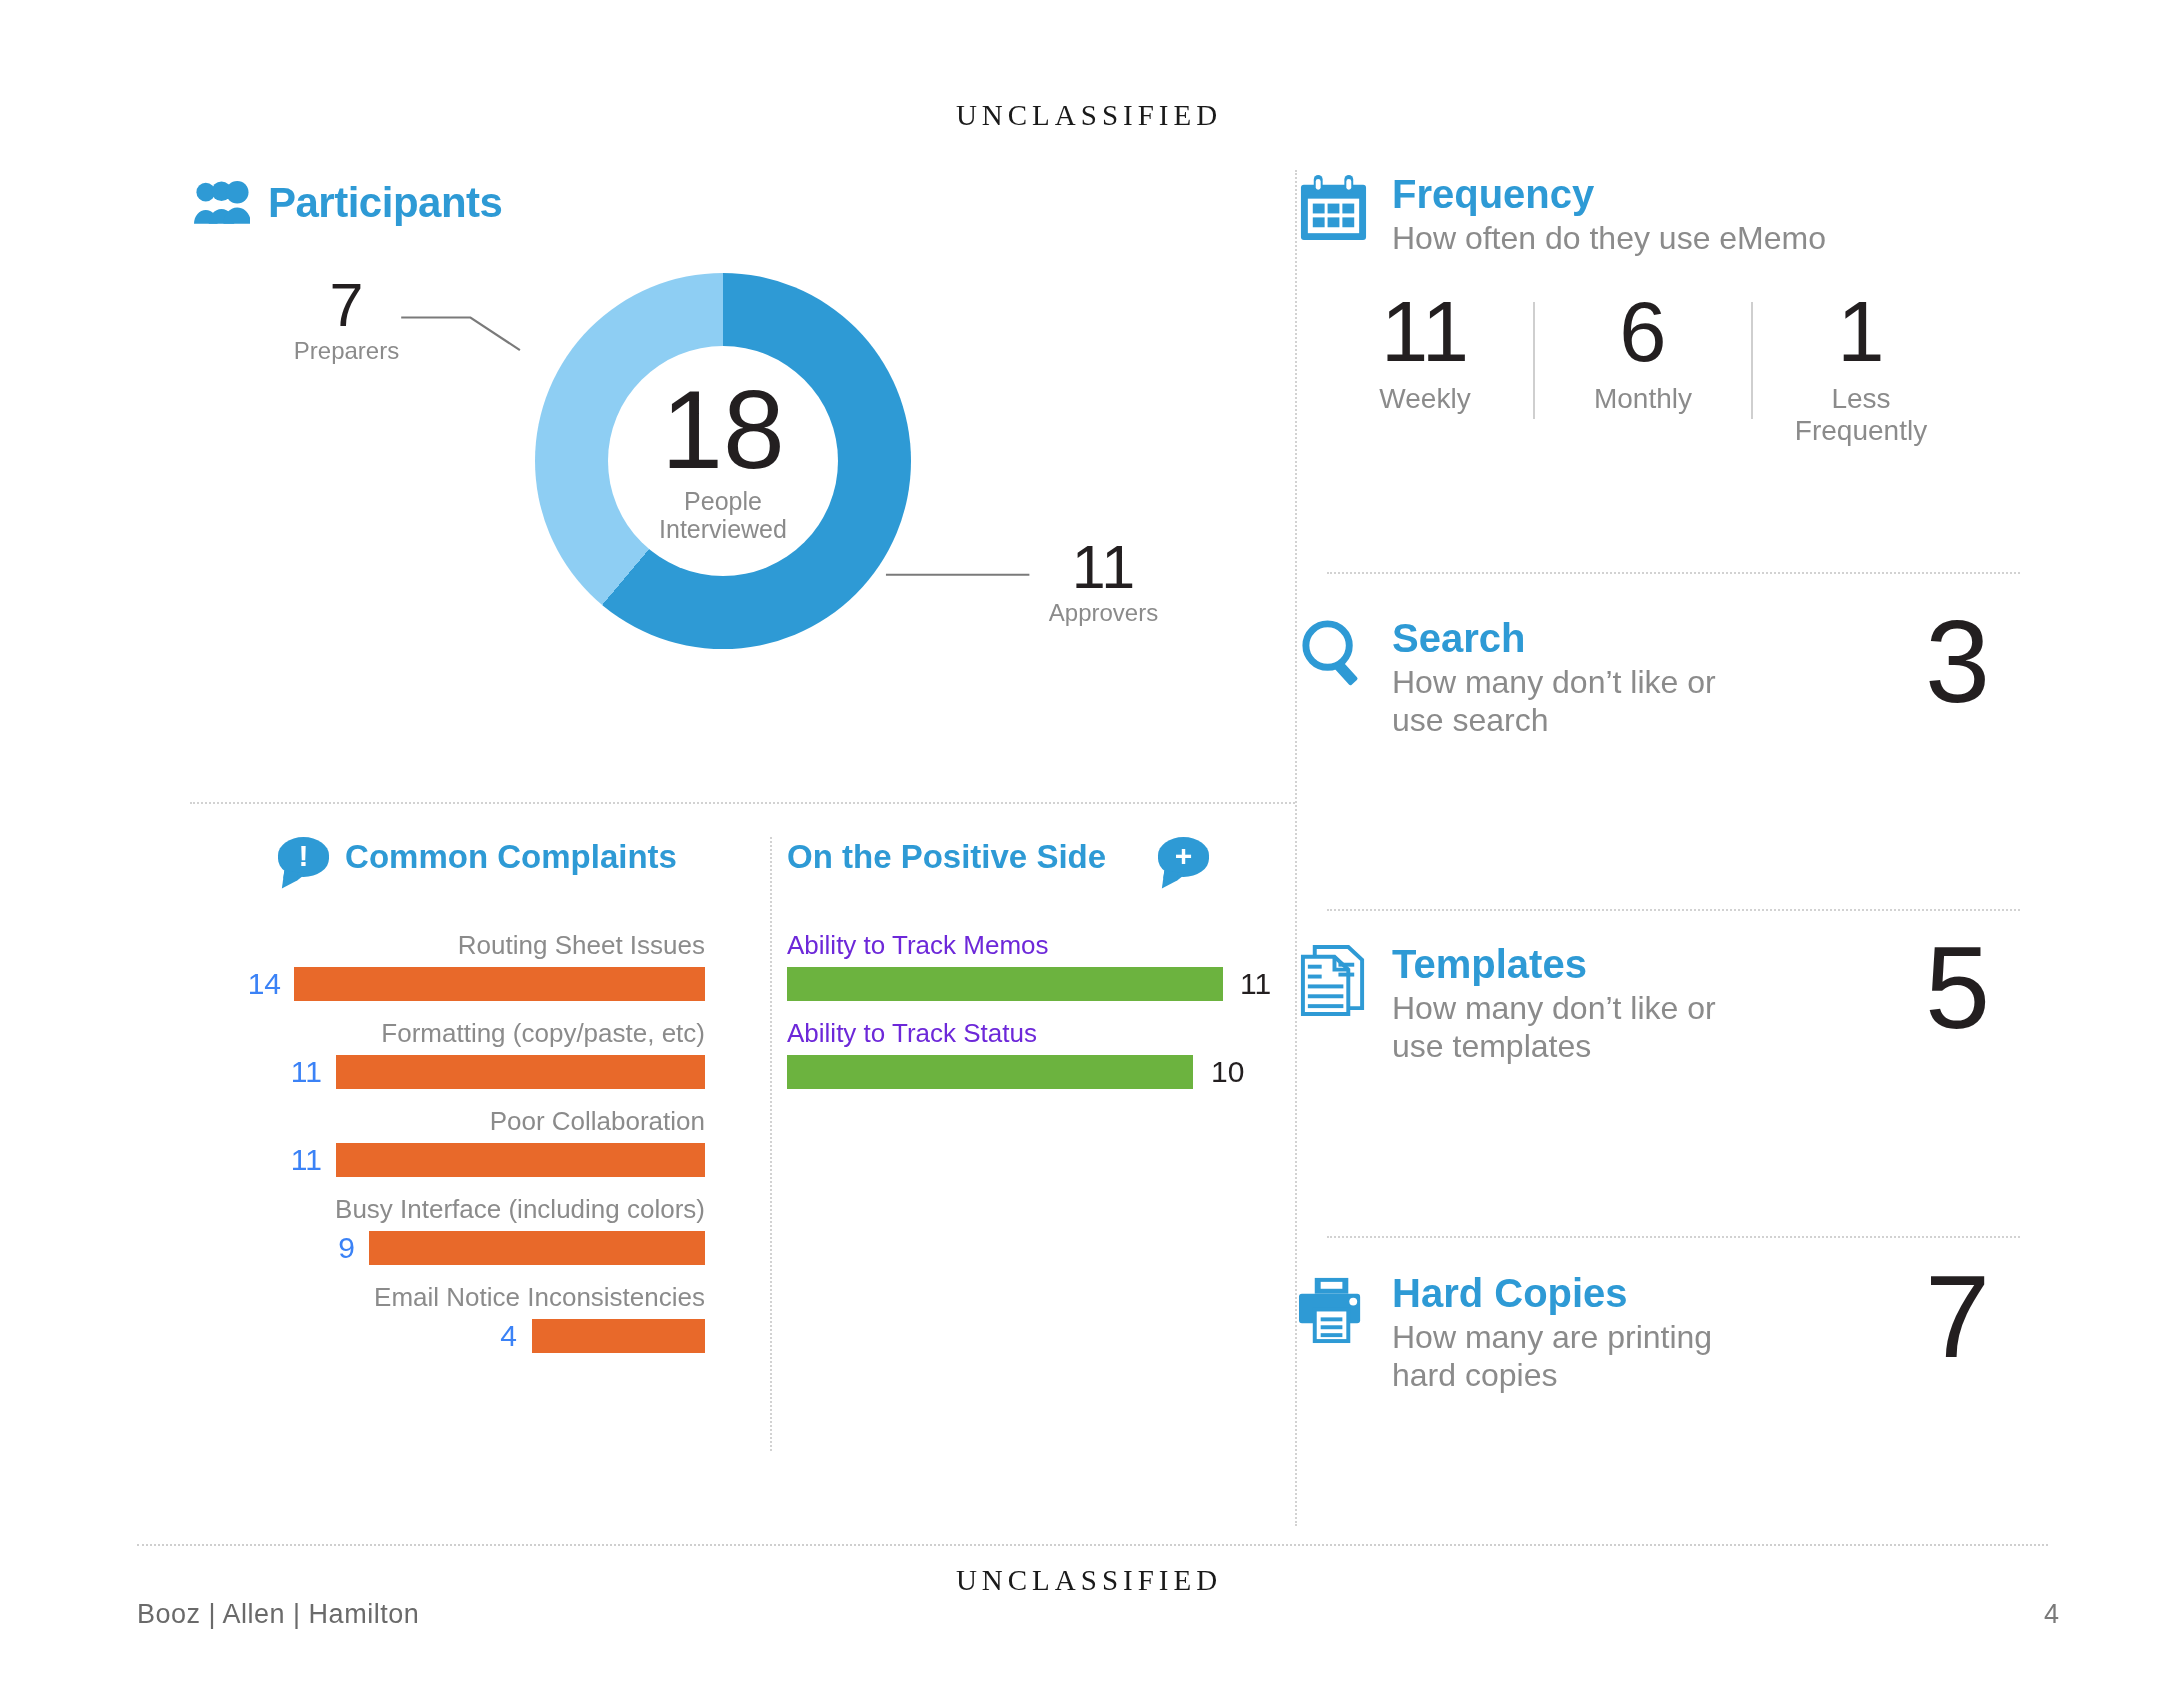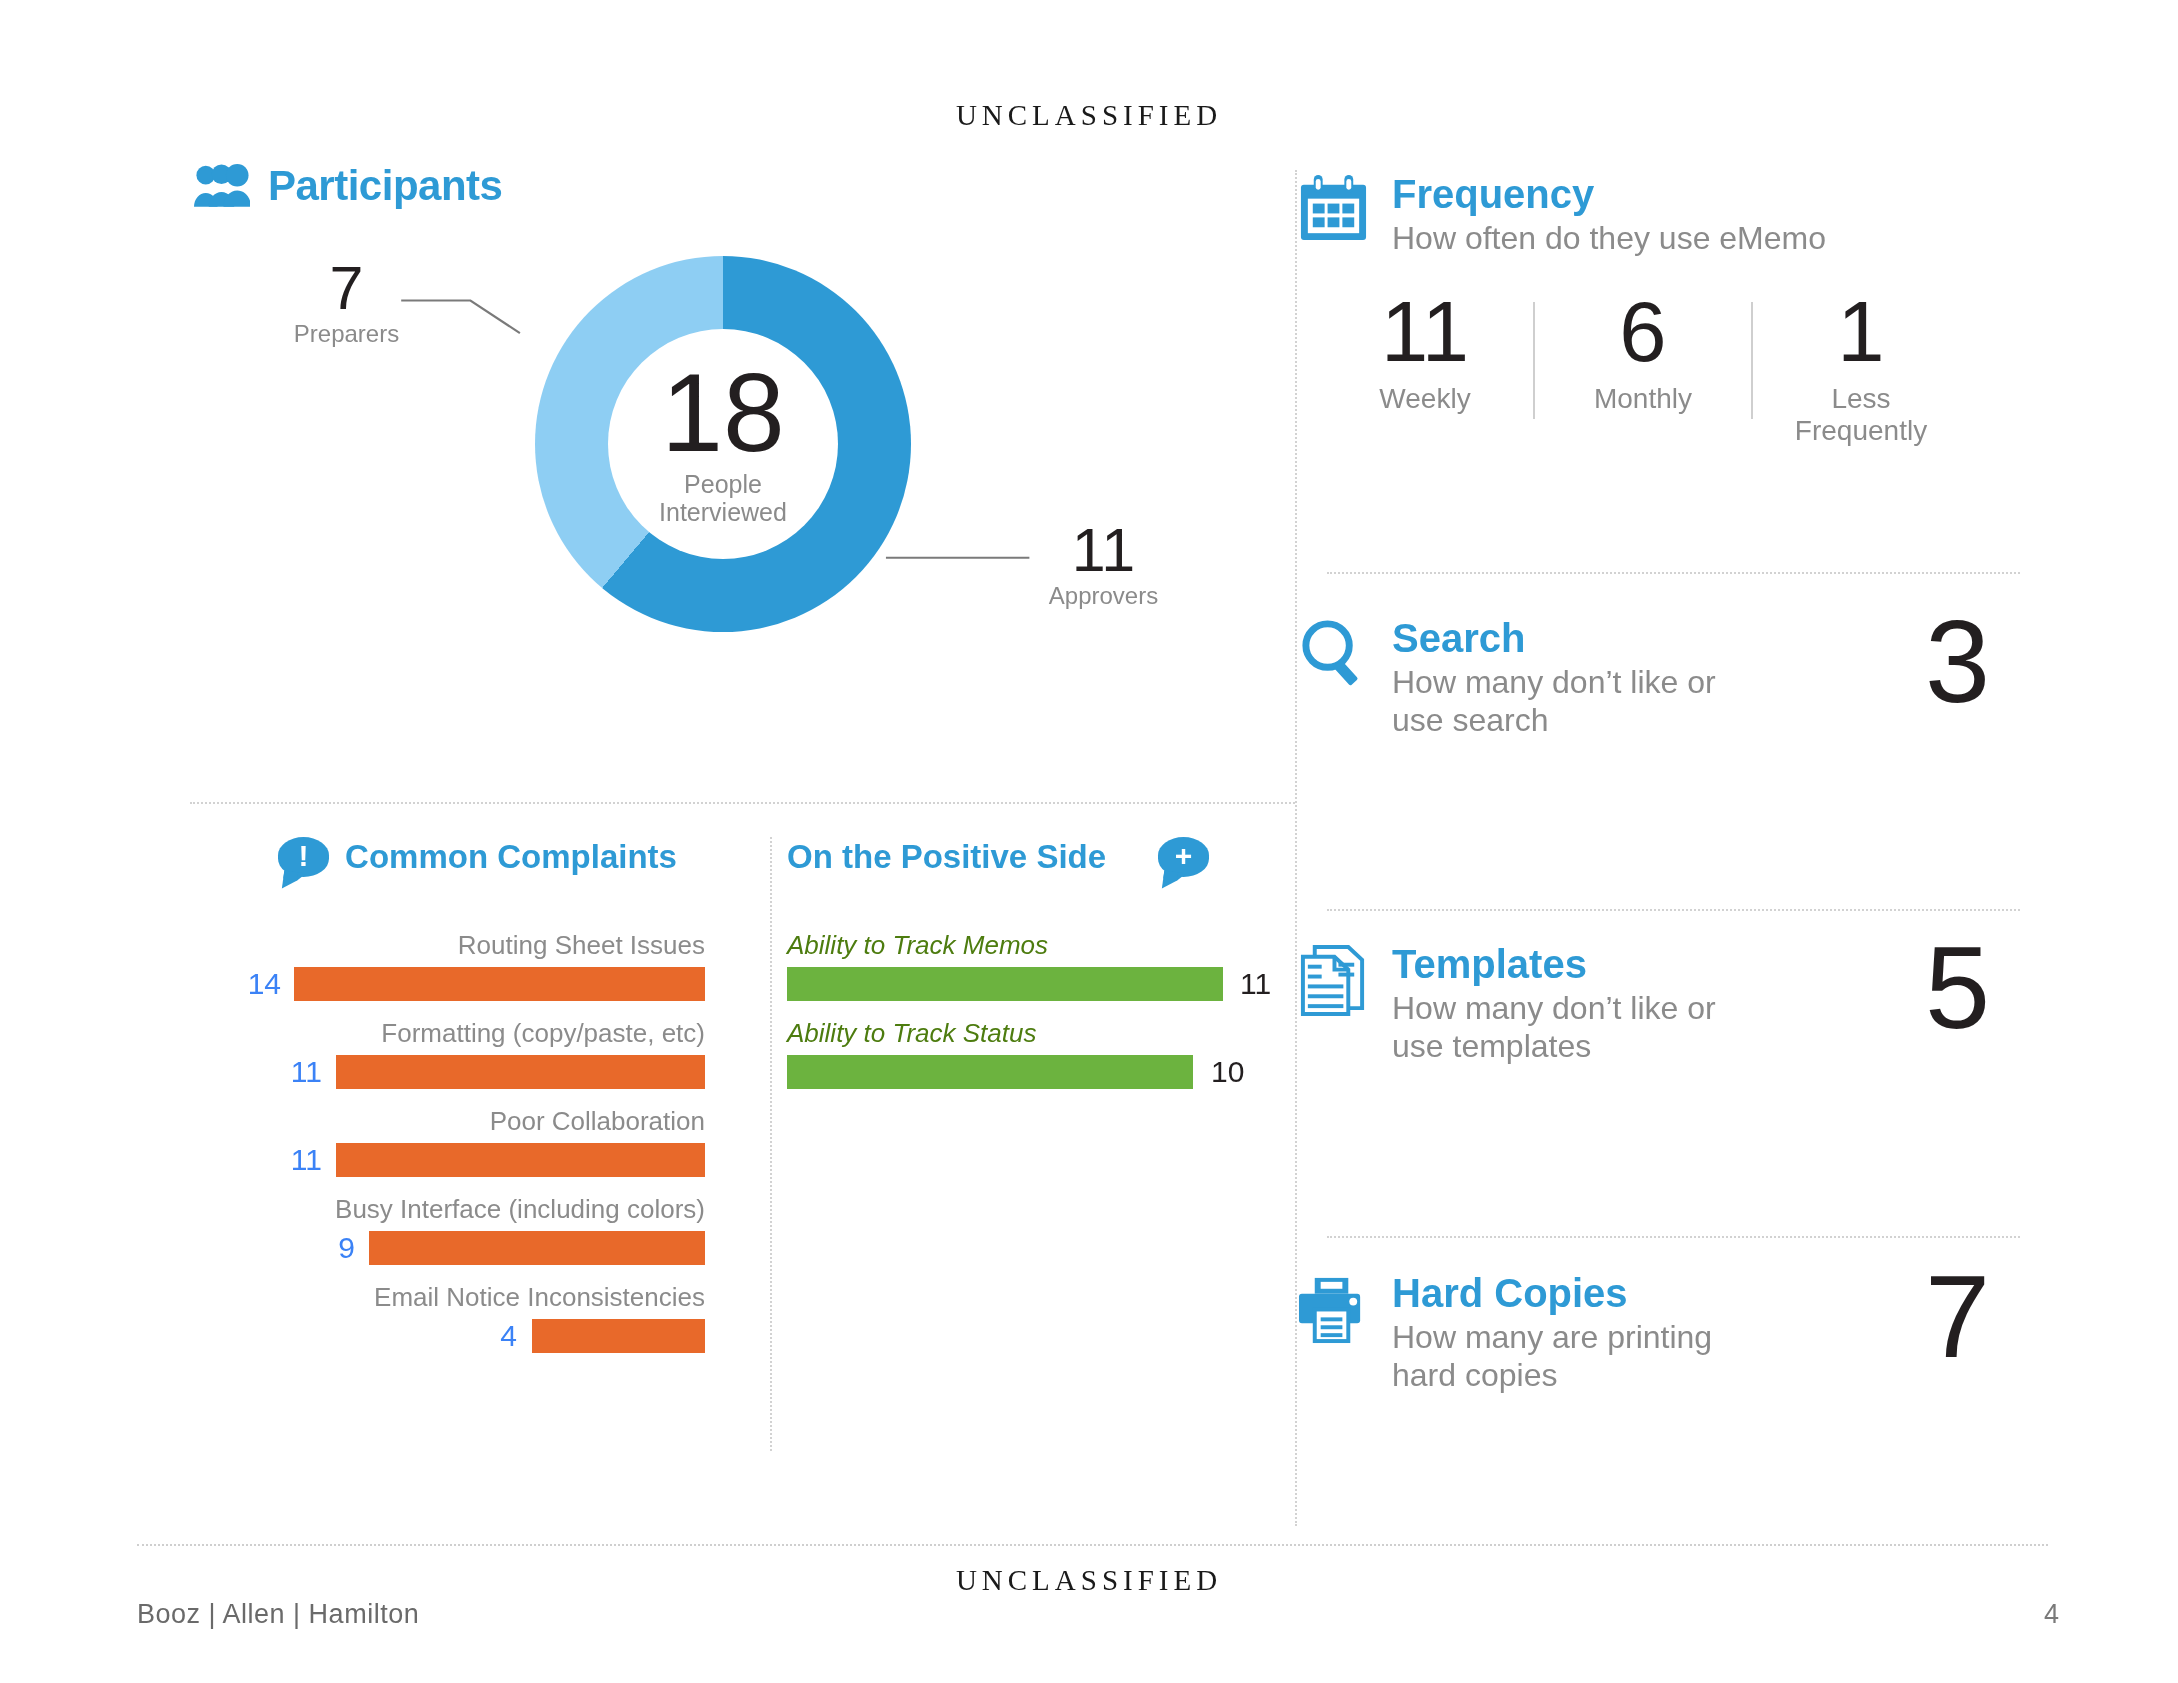--- a/index.html
+++ b/index.html
@@ -36,21 +36,21 @@
 
   
   .v-divider {
     position: absolute; width: 0; border-left: 2px dotted #d2d2d2;
   }
   .h-divider {
     position: absolute; height: 0; border-top: 2px dotted #d2d2d2;
   }
 
   
-  .panel-participants { position: absolute; left: 193px; top: 162px; width: 1099px; height: 629px; }
+  .panel-participants { position: absolute; left: 193px; top: 179px; width: 1099px; height: 629px; }
   .sec-head { display: flex; align-items: center; gap: 18px; }
   .sec-title {
     font-size: 42px; font-weight: bold; color: #2e9ad5; letter-spacing: -0.5px;
   }
   .icon-people { width: 57px; height: 46px; display: block; }
 
   .donut-wrap { position: absolute; left: 342px; top: 94px; width: 376px; height: 376px; }
   .donut { width: 376px; height: 376px; border-radius: 50%; }
   .donut-hole {
     position: absolute; left: 73px; top: 73px; width: 230px; height: 230px;
@@ -102,21 +102,21 @@
   }
   .c-bar {
     position: absolute; right: 57px; top: 37px; height: 34px; background: #e8692a;
   }
   .c-val {
     position: absolute; top: 37px; font-size: 30px; color: #3b82f6; line-height: 34px;
   }
 
   
   .p-row { position: relative; height: 88px; }
-  .p-label { position: absolute; left: 0; top: 0; font-size: 26px; color: #4d7c0f; white-space: nowrap; font-style: italic; }
+  .p-label { position: absolute; left: 0; top: 0; font-size: 26px; color: #6d28d9; white-space: nowrap; }
   .p-bar { position: absolute; left: 0; top: 37px; height: 34px; background: #6cb councils; }
   .p-bar { background: #6cb33f; }
   .p-val { position: absolute; top: 37px; font-size: 30px; color: #231f20; line-height: 34px; }
 
   
   .rail { position: absolute; left: 1297px; top: 173px; width: 752px; height: 1327px; }
   .card { position: absolute; left: 0; width: 752px; }
 
   .card-head { display: flex; align-items: flex-start; gap: 22px; }
   .card-icon { width: 73px; height: 73px; flex: 0 0 73px; }

